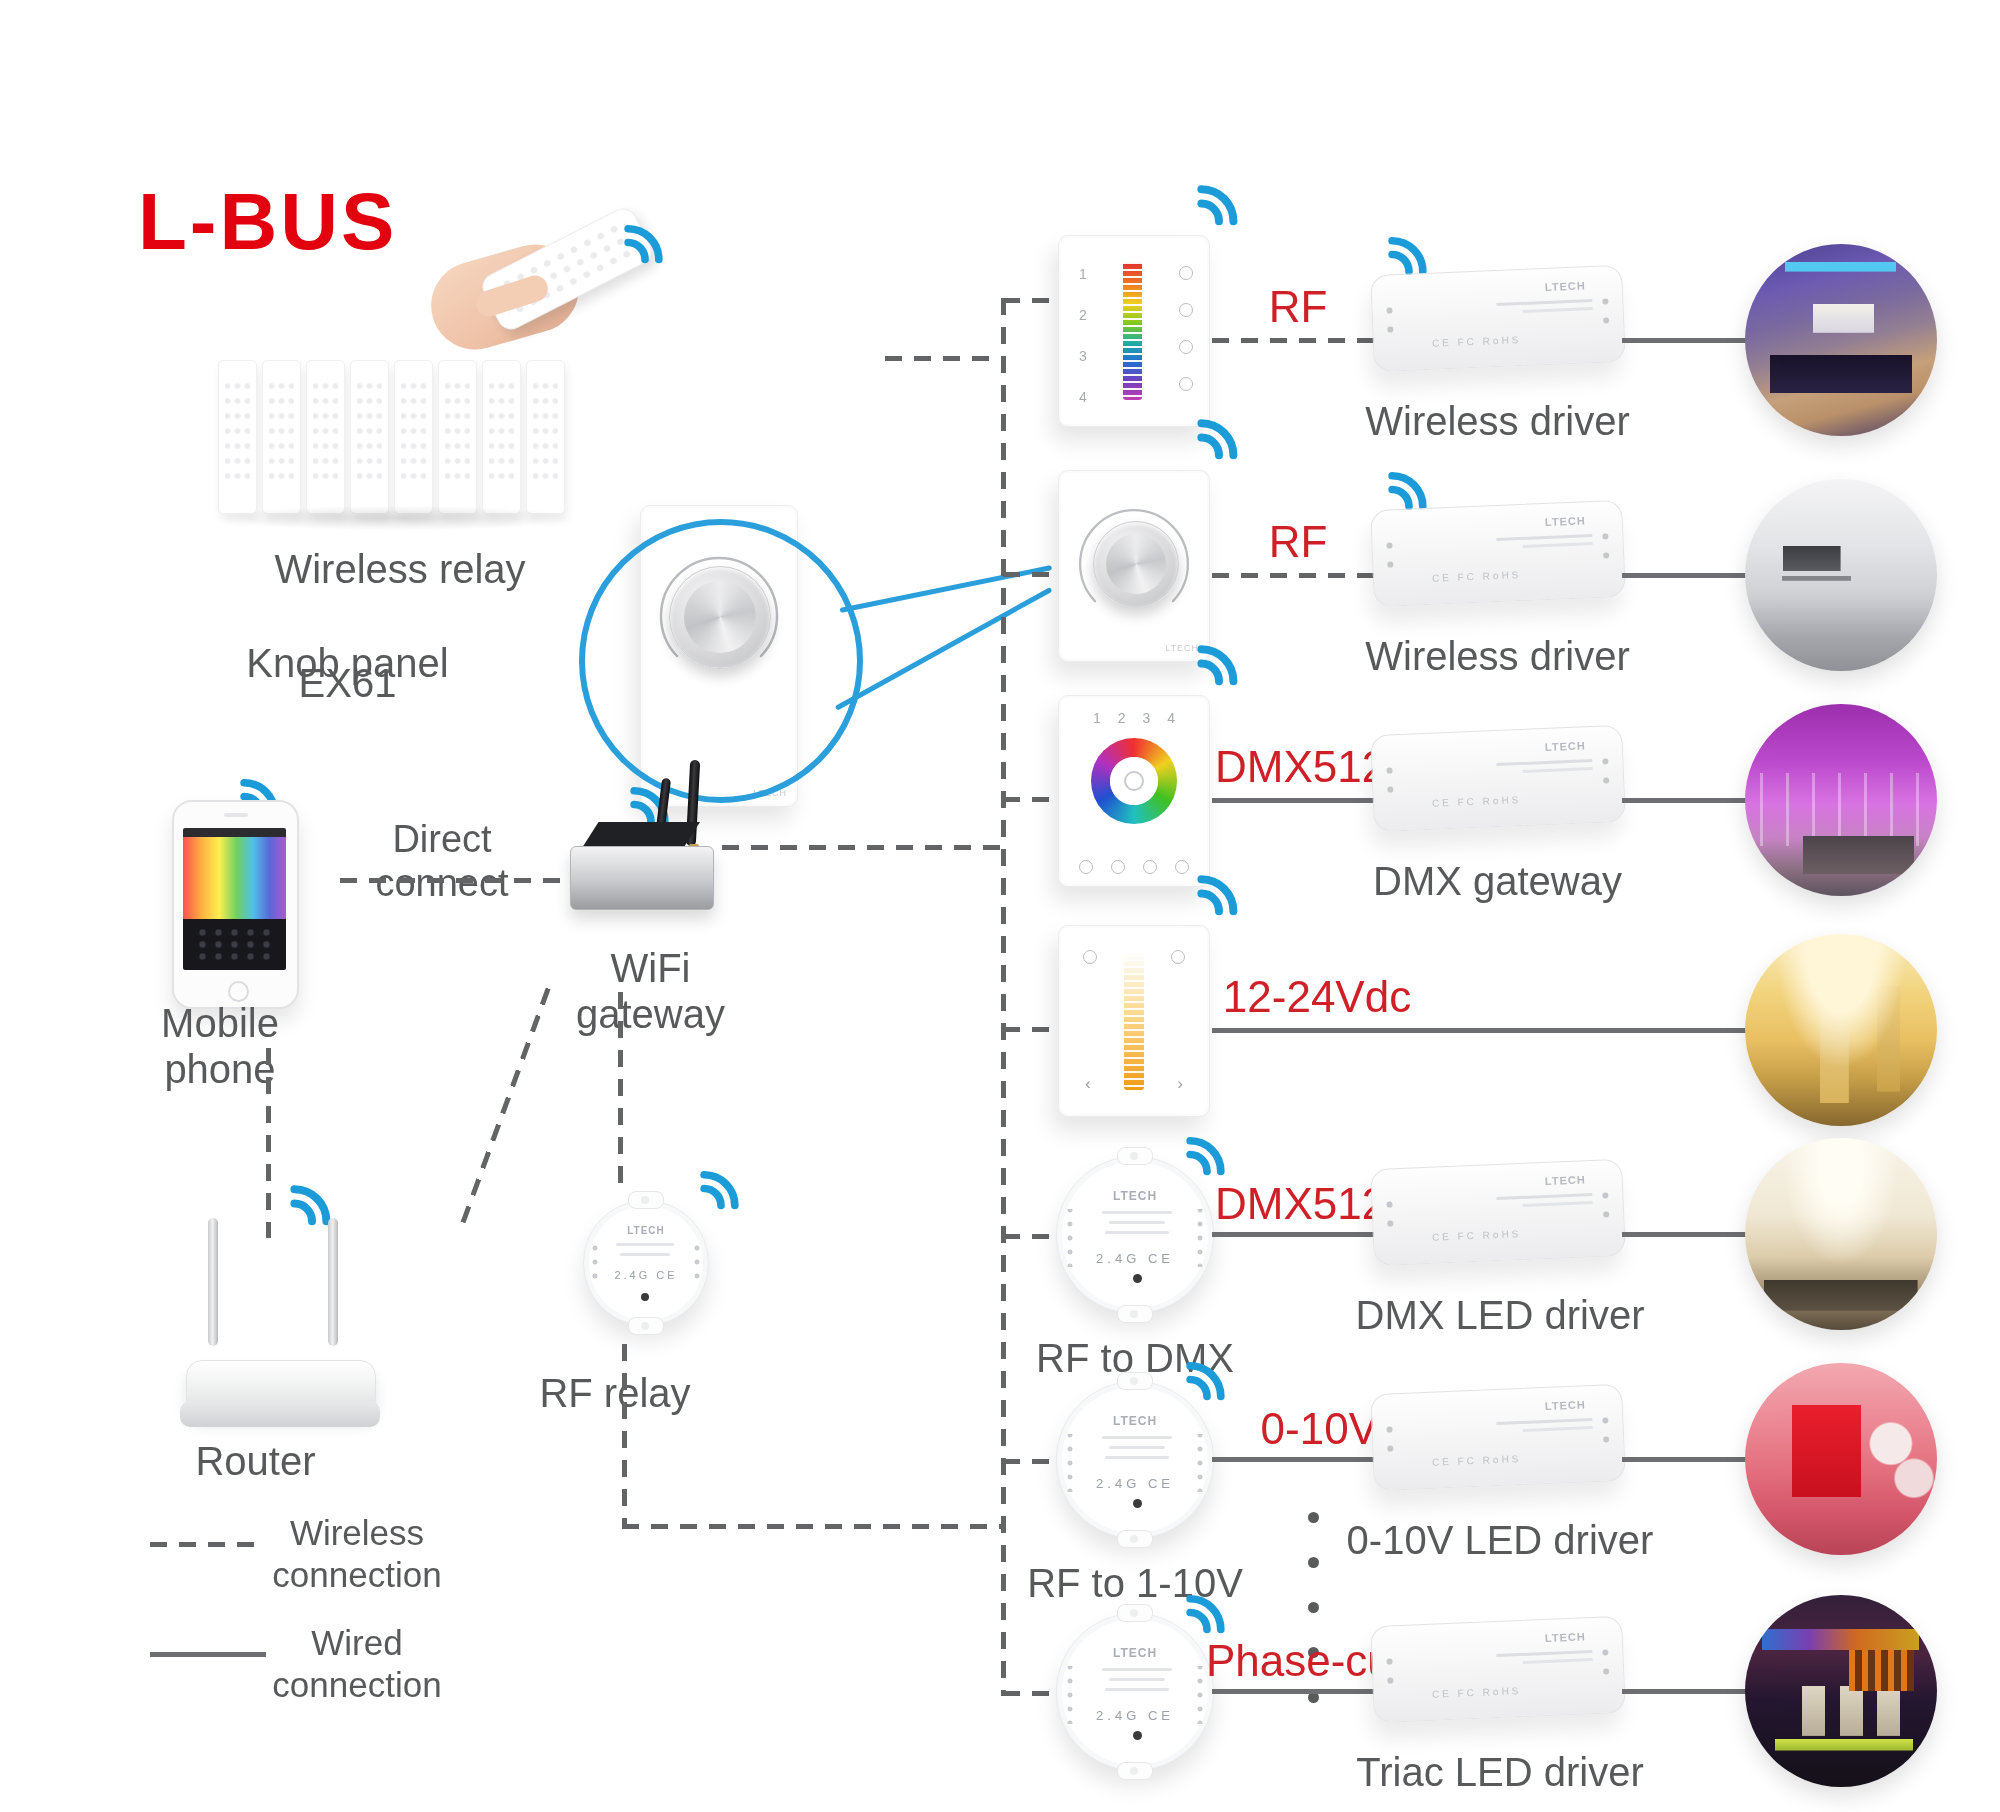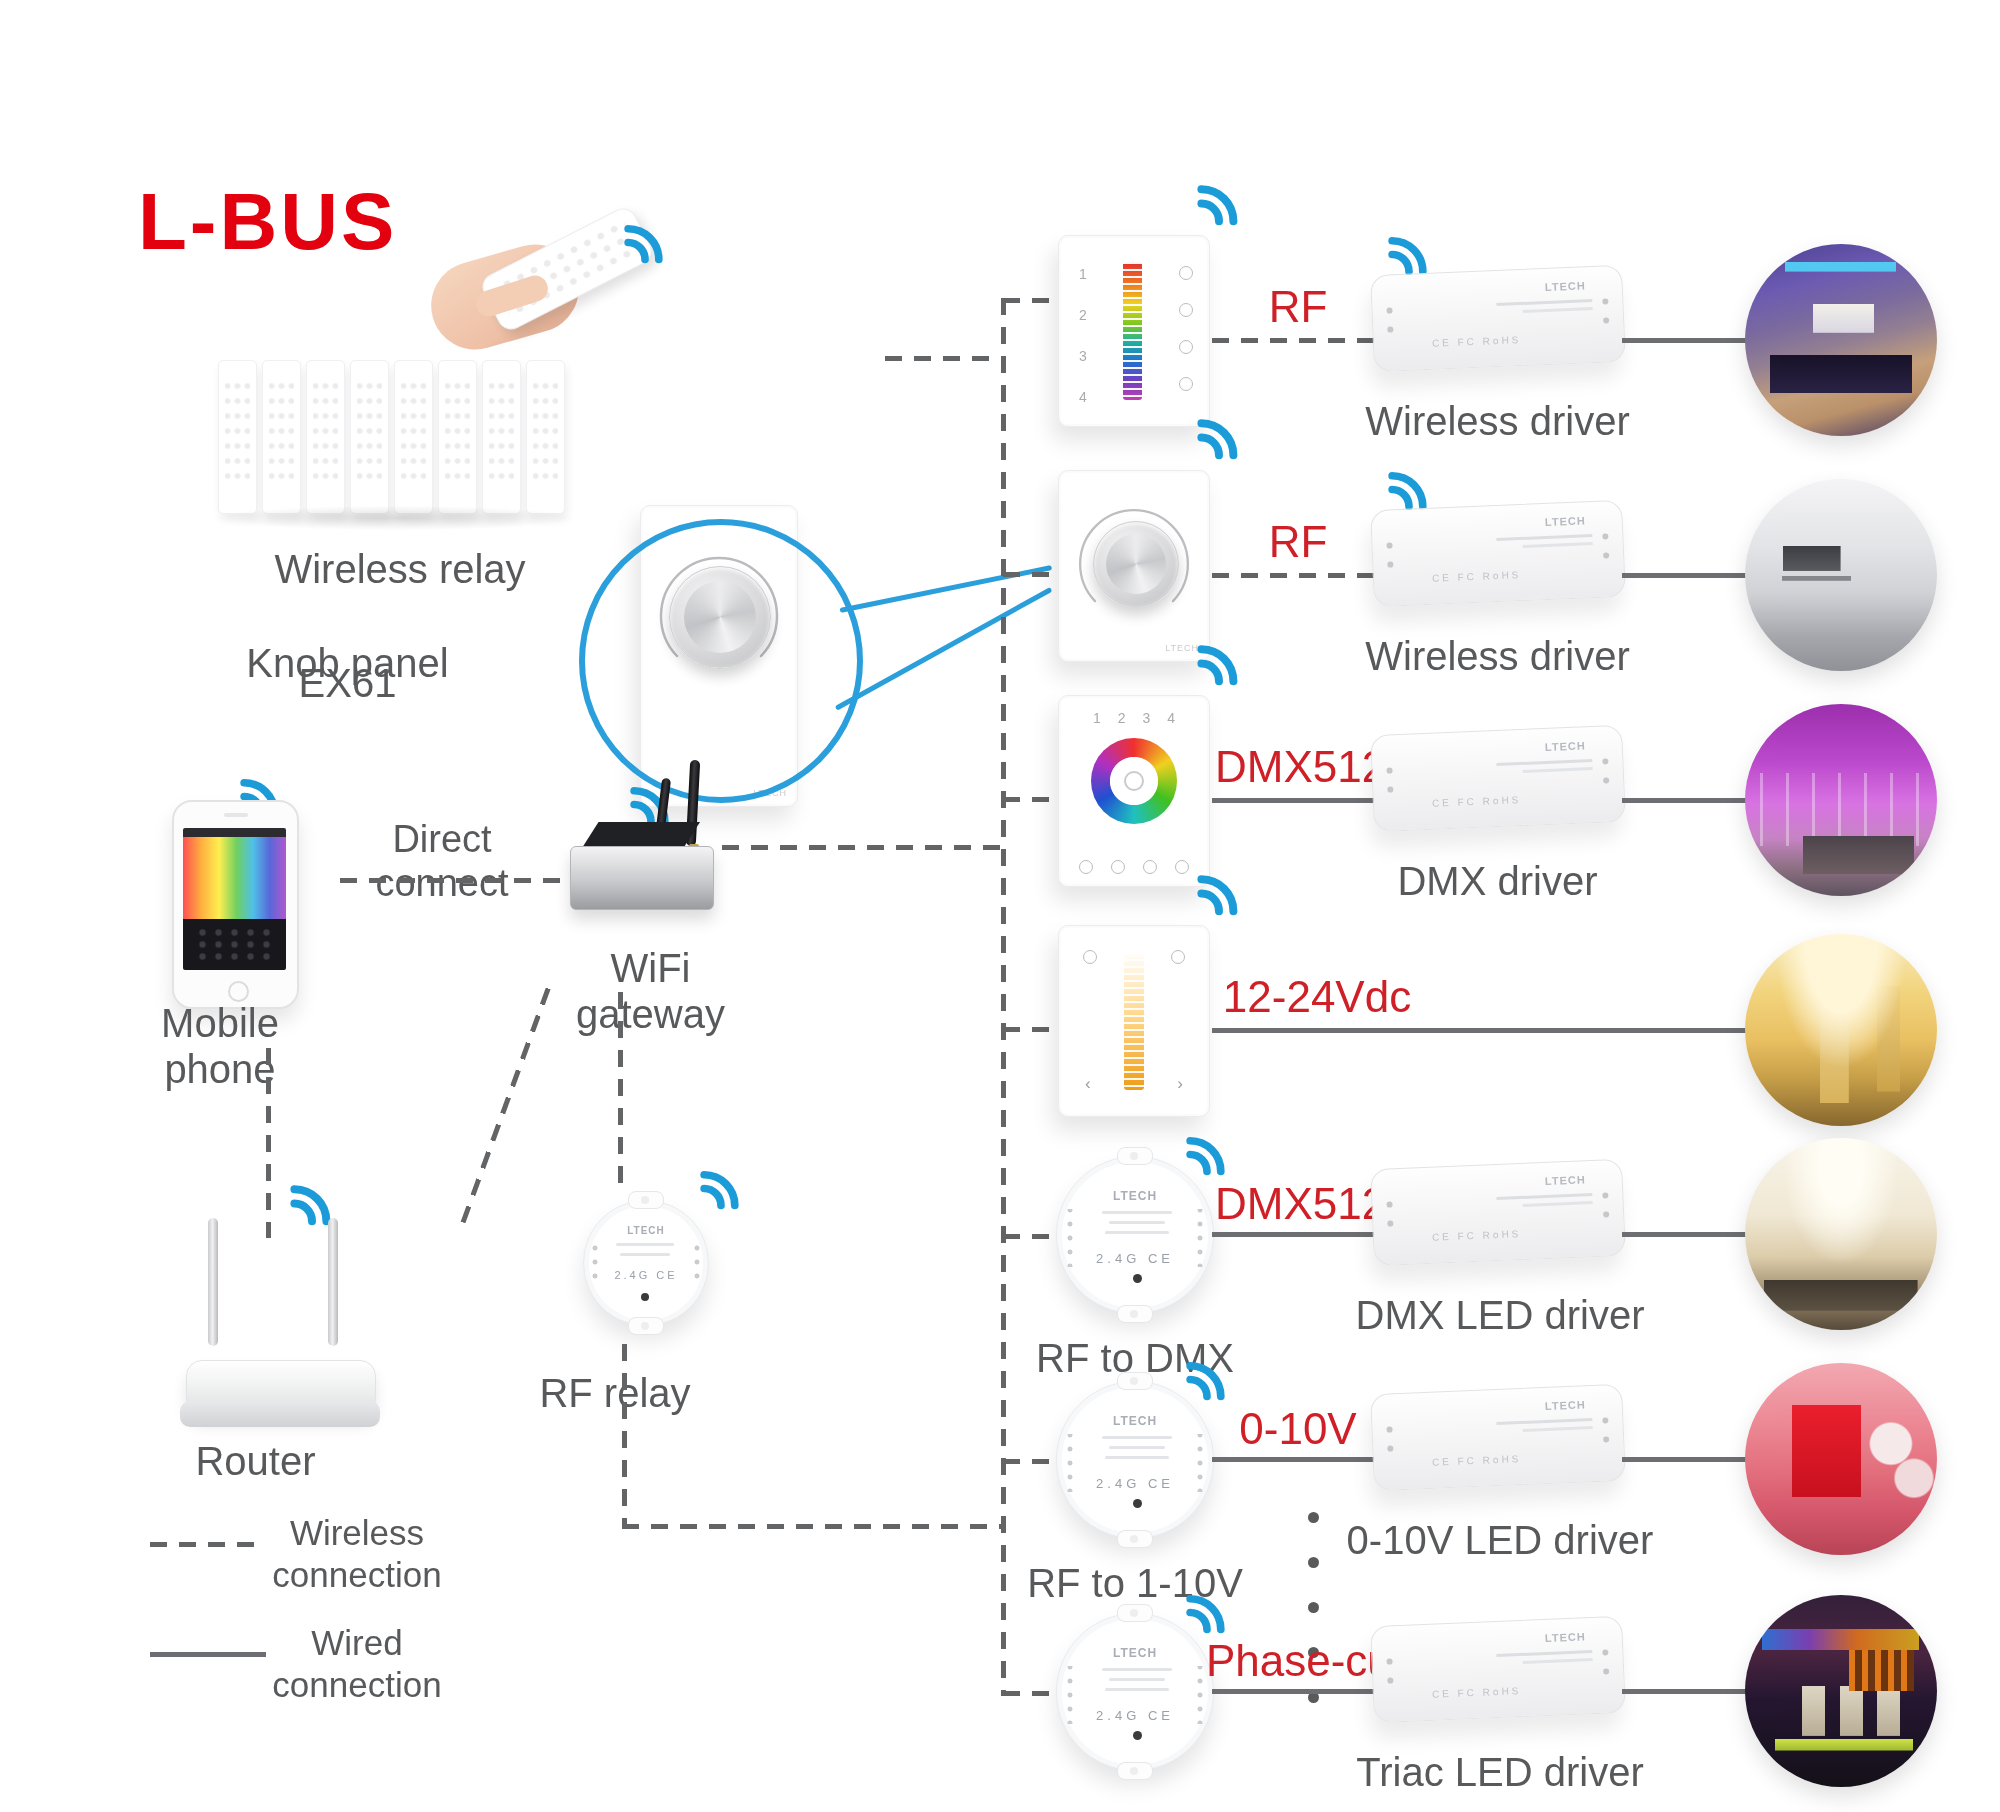--- a/index.html
+++ b/index.html
@@ -391,21 +391,21 @@
     <div class="certs">CE  FC  RoHS</div>
     <div class="term" style="left:14px;">
         <i></i>
         <i></i>
       </div>
       <div class="term" style="right:14px;">
         <i></i>
         <i></i>
       </div>
   </div>
-  <div class="abs lbl big" style="left:1350px;top:858px;width:295px;">DMX driver</div>
+  <div class="abs lbl big" style="left:1350px;top:858px;width:295px;">DMX gateway</div>
   <div class="abs solid-h" style="left:1622px;top:798px;width:126px;"></div>
   <div class="abs scene scene-3" style="left:1745px;top:704px;"></div>
 
   <svg class="abs wifi" style="left:1195px;top:868px;" width="48" height="48" viewBox="0 0 30 30">
       <use href="#wifi-g"></use>
     </svg>
   <div class="abs panel" style="left:1058px;top:925px;width:150px;height:190px;">
     <div class="ctstrip"></div>
     <span class="abs icn" style="left:24px;top:24px;"></span>
     <span class="abs icn" style="right:24px;top:24px;"></span>
@@ -468,21 +468,21 @@
       </div>
     <div class="cbrand">LTECH</div>
     <div class="fline" style="top:54px;"></div>
       <div class="fline" style="top:64px;left:52px;width:56px;"></div>
       <div class="fline" style="top:74px;left:48px;width:64px;"></div>
     <div class="freq"><span>2.4G</span>&nbsp;<span>CE</span></div>
     <div class="dotk"></div>
     <div class="sdots" style="left:10px;"></div>
       <div class="sdots" style="right:10px;"></div>
   </div>
-  <div class="abs red" style="left:1218px;top:1404px;width:160px;">0-10V</div>
+  <div class="abs red" style="left:1218px;top:1404px;width:160px;text-align:right;">0-10V</div>
   <div class="abs solid-h" style="left:1212px;top:1457px;width:163px;"></div>
   <div class="abs driver" style="left:1372px;top:1389px;width:250px;height:95px;">
     <div class="dbrand">LTECH</div>
       <div class="dl1"></div>
       <div class="dl2"></div>
     <div class="certs">CE  FC  RoHS</div>
     <div class="term" style="left:14px;">
         <i></i>
         <i></i>
       </div>

